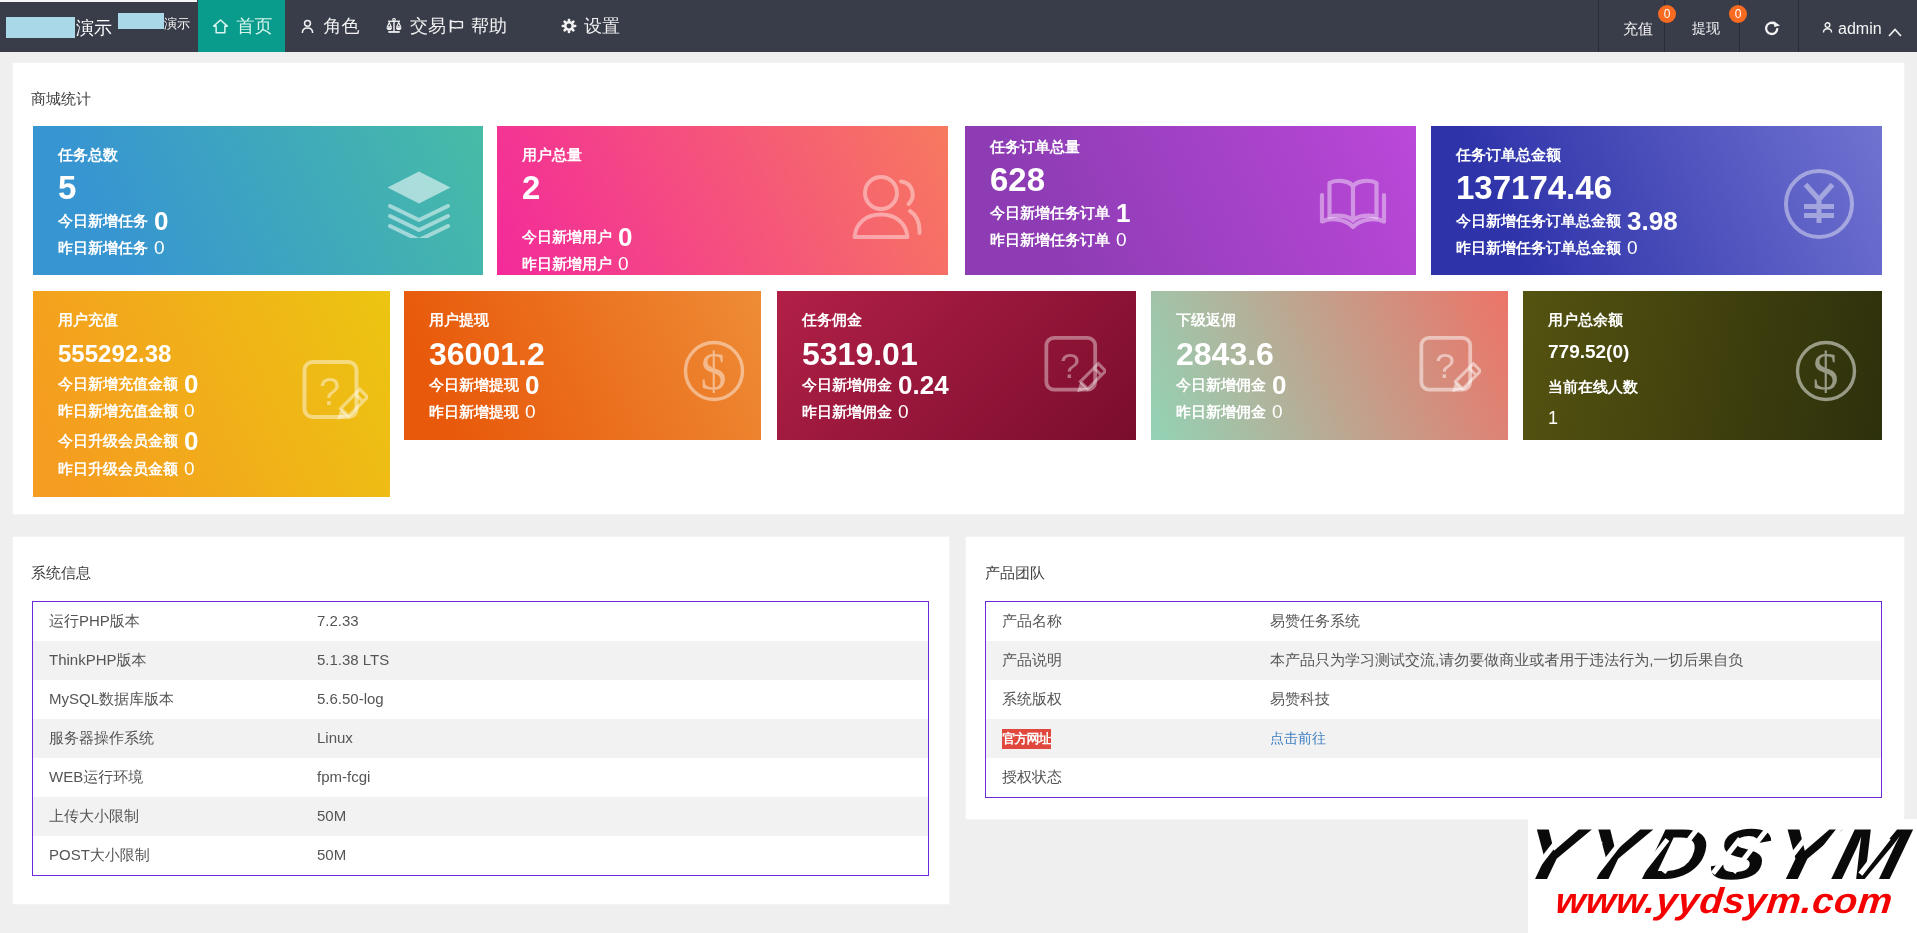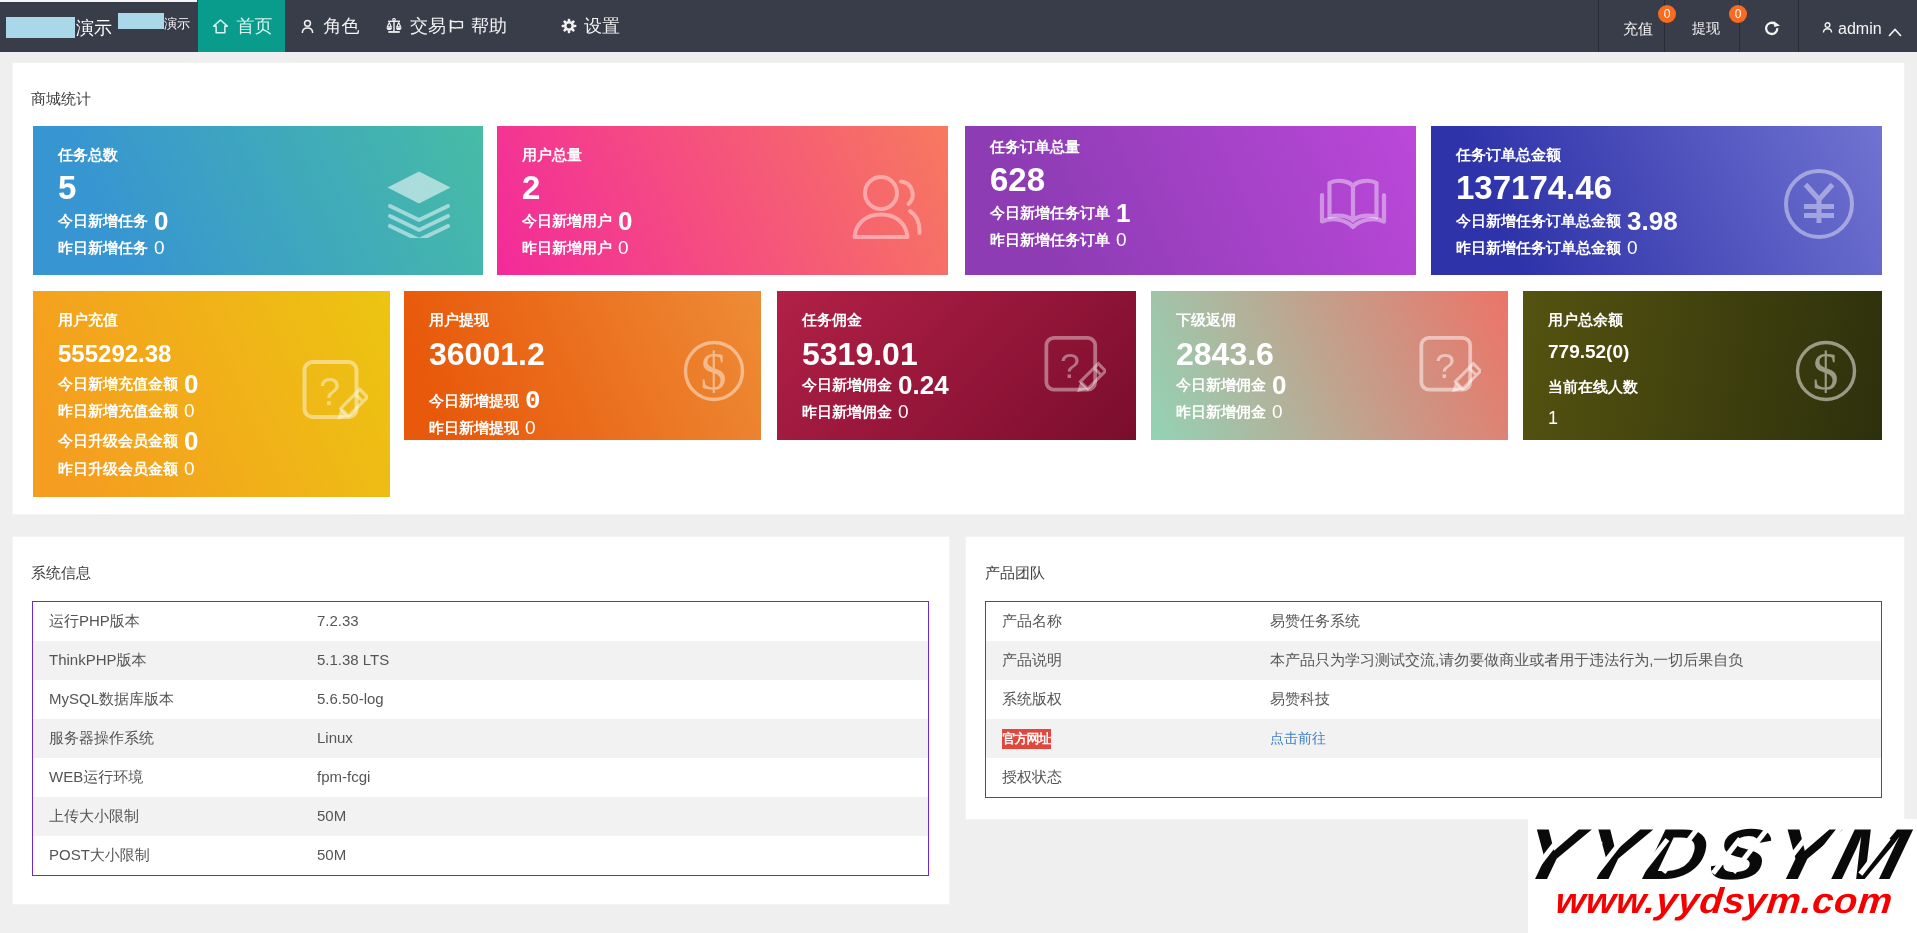--- a/index.html
+++ b/index.html
@@ -133,21 +133,21 @@
     <g fill="none" stroke="rgba(255,255,255,0.5)" stroke-width="4" stroke-linecap="round" stroke-linejoin="round">
       <path d="M5 36 L34 50 L63 36"></path>
       <path d="M5 46 L34 60 L63 46"></path>
       <path d="M5 56 L34 70 L63 56"></path>
     </g>
   </svg>
 </div>
 <div class="card" style="left:497px;top:126px;width:451px;height:149px;background:linear-gradient(66deg,#f32a9b,#f7795f);padding:20px 0 0 25px;">
   <div class="tt">用户总量</div>
   <div class="num">2</div>
-  <div class="r" style="margin-top:2px;">今日新增用户<span class="v1">0</span></div>
+  <div class="r" style="margin-top:18px;">今日新增用户<span class="v1">0</span></div>
   <div class="r" style="margin-top:5px;">昨日新增用户<span class="v2">0</span></div>
   <svg class="cicon" style="left:351px;top:49px;" width="74" height="64" viewBox="0 0 74 64" fill="none" stroke="rgba(255,255,255,0.42)" stroke-width="4" stroke-linecap="round" stroke-linejoin="round">
     <circle cx="33" cy="18" r="16"></circle>
     <path d="M6.5 62 C8 48 18 39.5 33 39.5 C48 39.5 58 48 59.5 62 Z"></path>
     <path d="M53 6.5 A 13 13 0 0 1 60.5 29"></path>
     <path d="M62 36 C69 40.5 72 48 71.5 58"></path>
   </svg>
 </div>
 <div class="card" style="left:965px;top:126px;width:451px;height:149px;background:linear-gradient(66deg,#8d3cb4 18%,#bb48d9 100%);padding:12px 0 0 25px;">
   <div class="tt">任务订单总量</div>
@@ -183,21 +183,21 @@
     <text x="17" y="46" font-size="38" fill="rgba(255,255,255,0.45)" stroke="none" font-family="Liberation Sans">?</text>
     <g transform="rotate(45 49 47)">
         <path d="M43.5 29 H54.5 V56 H43.5 Z M43.5 35.5 H54.5" stroke-width="3.2"></path>
         <path d="M43.5 56 L49 66.5 L54.5 56 Z" fill="rgba(255,255,255,0.45)" stroke="none"></path>
       </g>
   </svg>
 </div>
 <div class="card" style="left:404px;top:291px;width:357px;height:149px;background:linear-gradient(66deg,#e8590b 12%,#ee8c36 100%);padding:20px 0 0 25px;">
   <div class="tt">用户提现</div>
   <div class="num" style="font-size:32px;height:38px;line-height:38px;margin-top:6px;">36001.2</div>
-  <div class="r" style="margin-top:17px;font-family:Liberation Mono, monospace;">今日新增提现<span class="v1">0</span></div>
+  <div class="r" style="margin-top:1px;">今日新增提现<span class="v1">0</span></div>
   <div class="r" style="margin-top:5px;">昨日新增提现<span class="v2">0</span></div>
   <svg class="cicon" style="left:279px;top:49px;" width="62" height="62" viewBox="0 0 62 62" fill="none">
     <circle cx="31" cy="31" r="28.5" stroke="rgba(255,255,255,0.45)" stroke-width="3.4"></circle>
     <text x="17.5" y="49" font-size="52" fill="rgba(255,255,255,0.45)" font-family="Liberation Serif">$</text>
   </svg>
 </div>
 <div class="card" style="left:777px;top:291px;width:359px;height:149px;background:linear-gradient(135deg,#b22047,#7a0d2c);padding:20px 0 0 25px;">
   <div class="tt">任务佣金</div>
   <div class="num" style="font-size:32px;height:38px;line-height:38px;margin-top:6px;">5319.01</div>
   <div class="r" style="margin-top:1px;">今日新增佣金<span class="v1">0.24</span></div>

